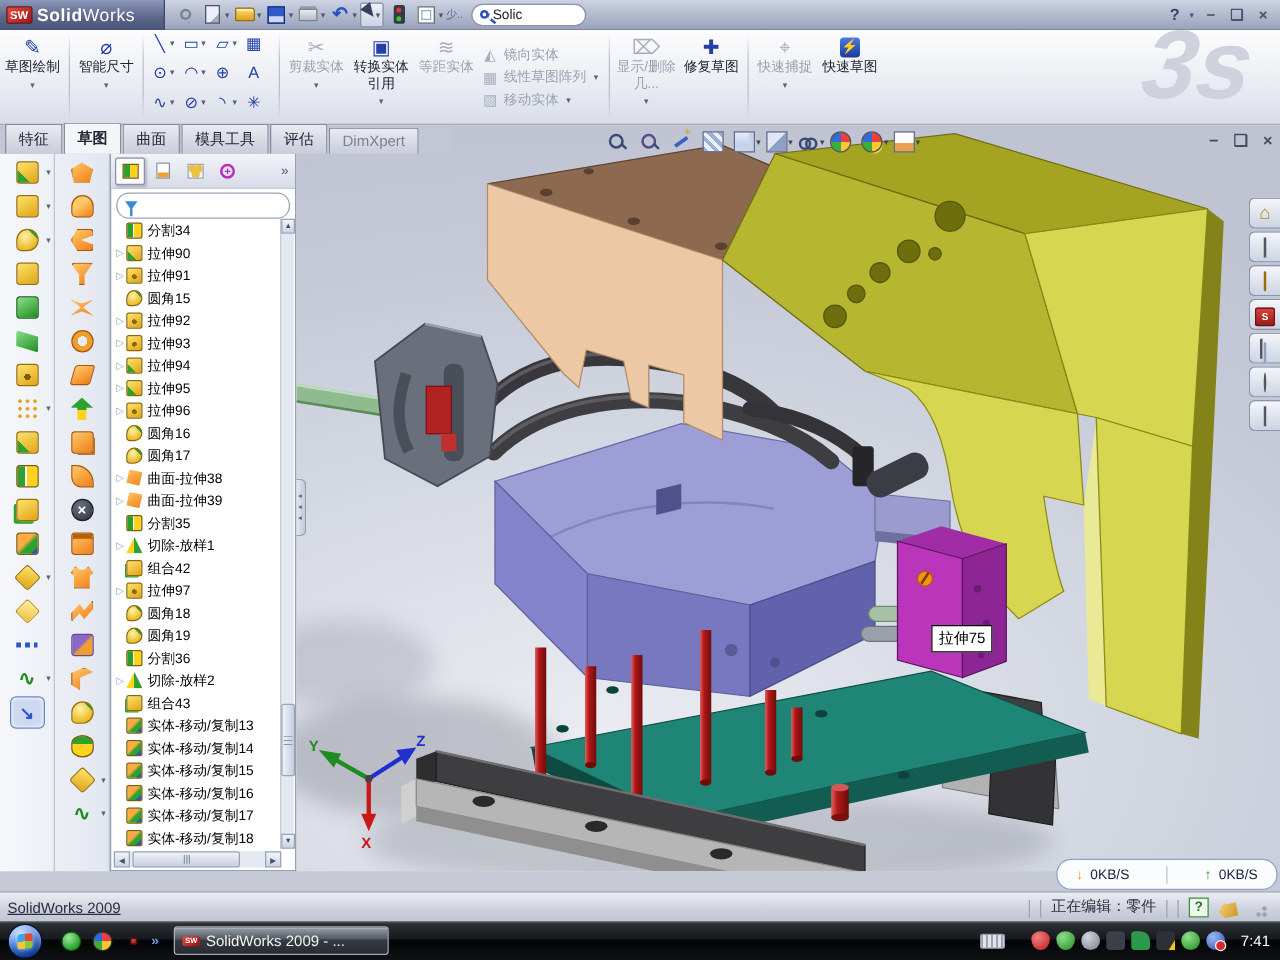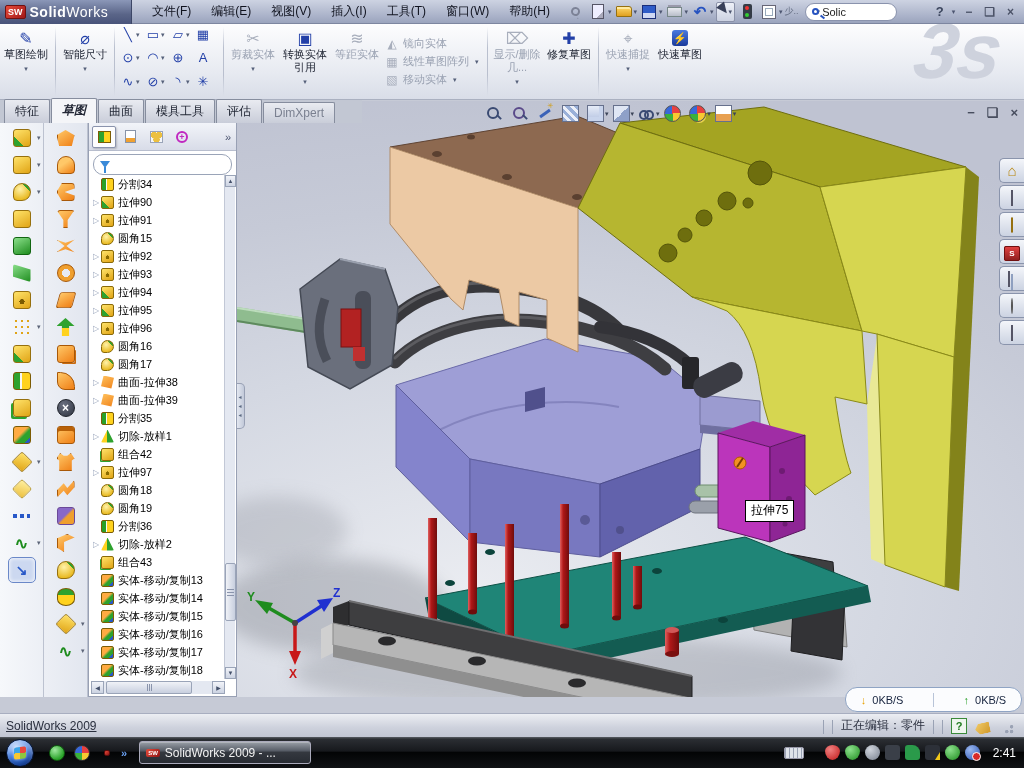--- a/index.html
+++ b/index.html
@@ -61,21 +61,21 @@
   .sdd{font-size:7px;color:#55607a;width:7px;}
   .stack3{z-index:1;display:flex;flex-direction:column;justify-content:center;gap:3px;padding:0 2px;}
   .srow{display:flex;align-items:center;gap:4px;color:#9aa2b2;font-size:11px;white-space:nowrap;}
   .srow .si{font-size:12px;color:#a8aebc;width:14px;text-align:center;}
   .srow .sdd{margin-left:2px;}
 
   
   .tabrow{position:absolute;left:0;top:100px;width:362px;height:23px;background:#c2c7d3;display:flex;align-items:flex-end;padding-left:4px;z-index:6;}
   .rtab{font-size:12px;padding:3px 10px 3px 10px;margin-right:1px;border:1px solid #868d9e;border-bottom:none;border-radius:2px 2px 0 0;
     background:linear-gradient(#e9ebf1,#c9cdd9);color:#232836;white-space:nowrap;}
-  .rtab.active{background:#f4f5f8;padding-bottom:4px;font-weight:bold;font-style:italic;}
+  .rtab.active{background:#f4f5f8;padding-bottom:4px;font-weight:bold;}
   .rtab.dim{color:#7a8090;}
 
   
   .lefttools{position:absolute;left:0;top:123px;width:88px;height:574px;background:linear-gradient(90deg,#f6f8fb,#e2e6ef);display:flex;z-index:2;}
   .ltcol{width:44px;border-right:1px solid #bcc2d0;display:flex;flex-direction:column;align-items:center;padding-top:2px;}
   .ltb{position:relative;width:40px;height:26px;display:flex;align-items:center;justify-content:center;margin-bottom:1px;}
   .mdd{position:absolute;right:1px;top:9px;font-size:7px;color:#5c6478;}
   .mi{width:18px;height:18px;border-radius:3px;position:relative;display:flex;align-items:center;justify-content:center;}
   .mi-y{background:linear-gradient(150deg,#ffe36a,#e0a416);border:1px solid #96700e;}
   .mi-yg{background:linear-gradient(45deg,#2ea22e 0 30%,transparent 30%),linear-gradient(150deg,#ffe36a,#e0a416);border:1px solid #96700e;}
@@ -256,29 +256,20 @@
 </head>
 <body>
 
 <div class="screen">
 
   <div class="titlebar">
     <div class="logo">
       <span class="swcube">SW</span>
       <span class="logotext"><b>Solid</b><span>Works</span></span>
     </div>
-    <div class="menus">
-      <span class="menu-item">文件(F)</span>
-        <span class="menu-item">编辑(E)</span>
-        <span class="menu-item">视图(V)</span>
-        <span class="menu-item">插入(I)</span>
-        <span class="menu-item">工具(T)</span>
-        <span class="menu-item">窗口(W)</span>
-        <span class="menu-item">帮助(H)</span>
-    </div>
     <div class="qat">
       <span class="qbtn">
           <span class="q-pin"></span>
         </span>
       <span class="qbtn">
           <span class="q-new"></span>
         </span>
         <span class="qdd">▾</span>
       <span class="qbtn">
           <span class="q-open"></span>
@@ -1155,17 +1146,17 @@
       <span style="display:flex;gap:5px;align-items:center;">
         <span class="tri tr-red"></span>
           <span class="tri tr-green"></span>
           <span class="tri tr-gray"></span>
           <span class="tri tr-vol"></span>
           <span class="tri tr-phone"></span>
           <span class="tri tr-net"></span>
           <span class="tri tr-plus"></span>
           <span class="tri tr-blue"></span>
       </span>
-      <span class="clock">2:41</span>
+      <span class="clock">7:41</span>
     </div>
   </div>
 
 </div>
 
 </body></html>

